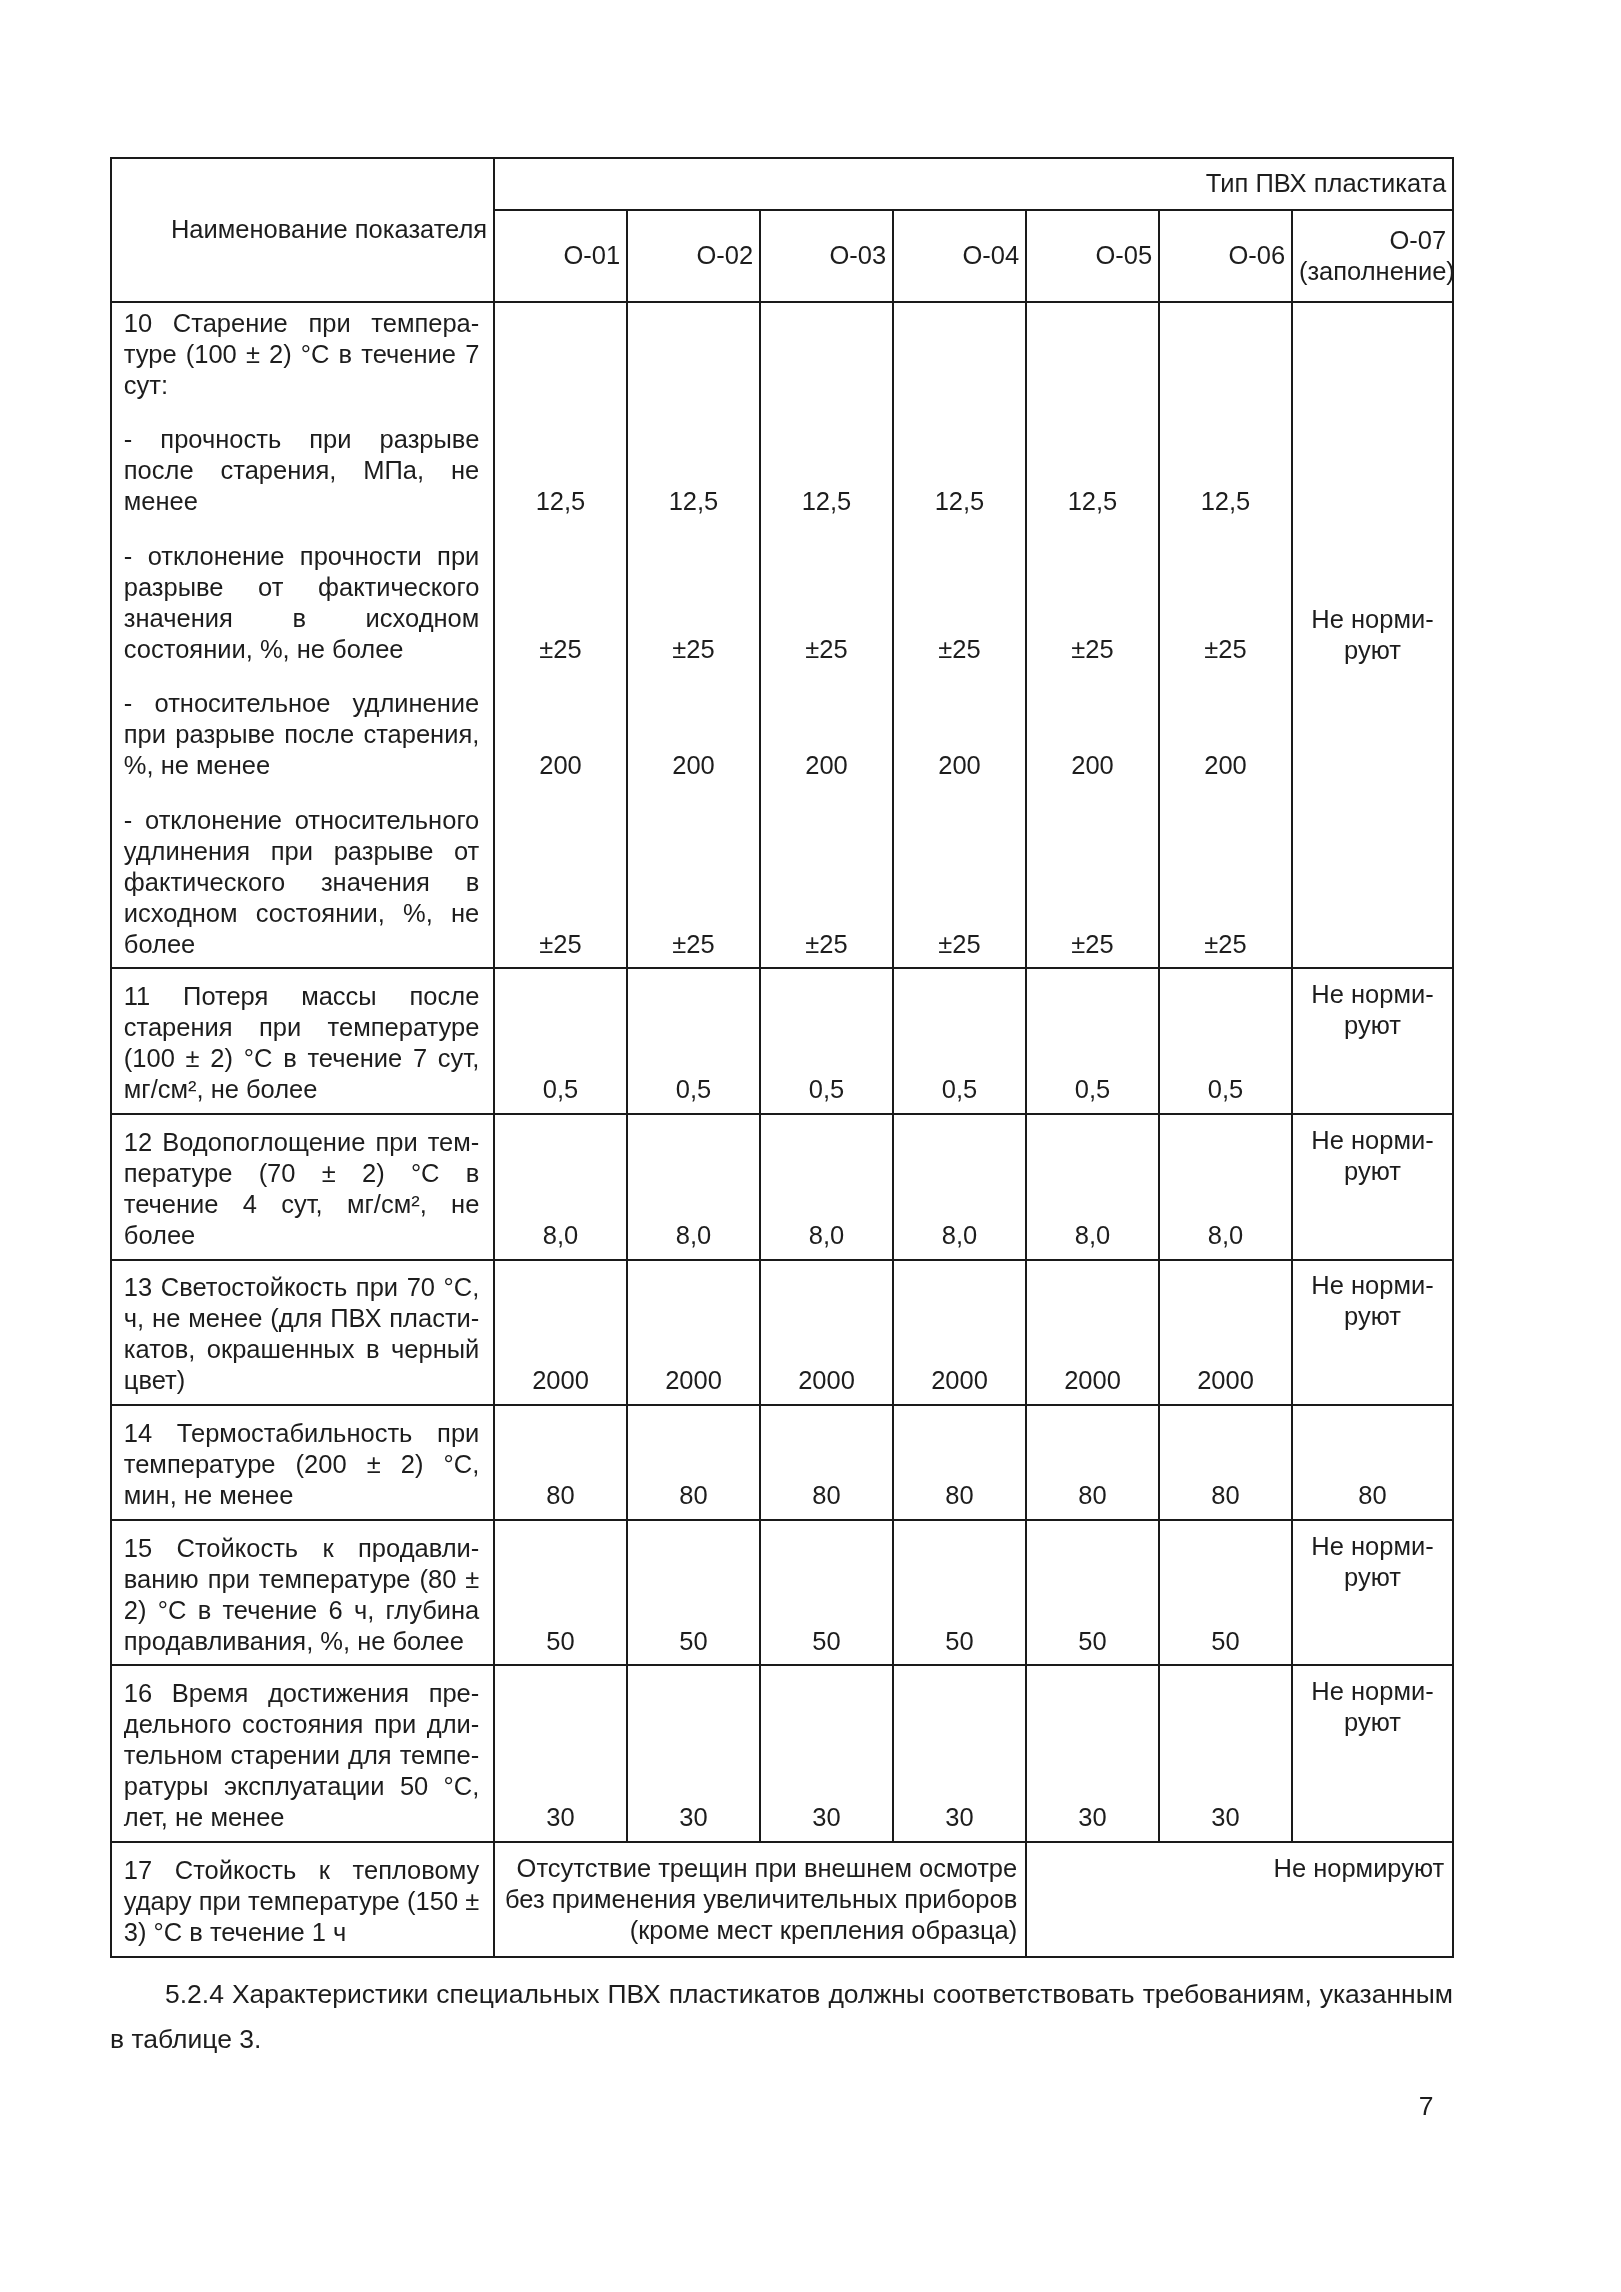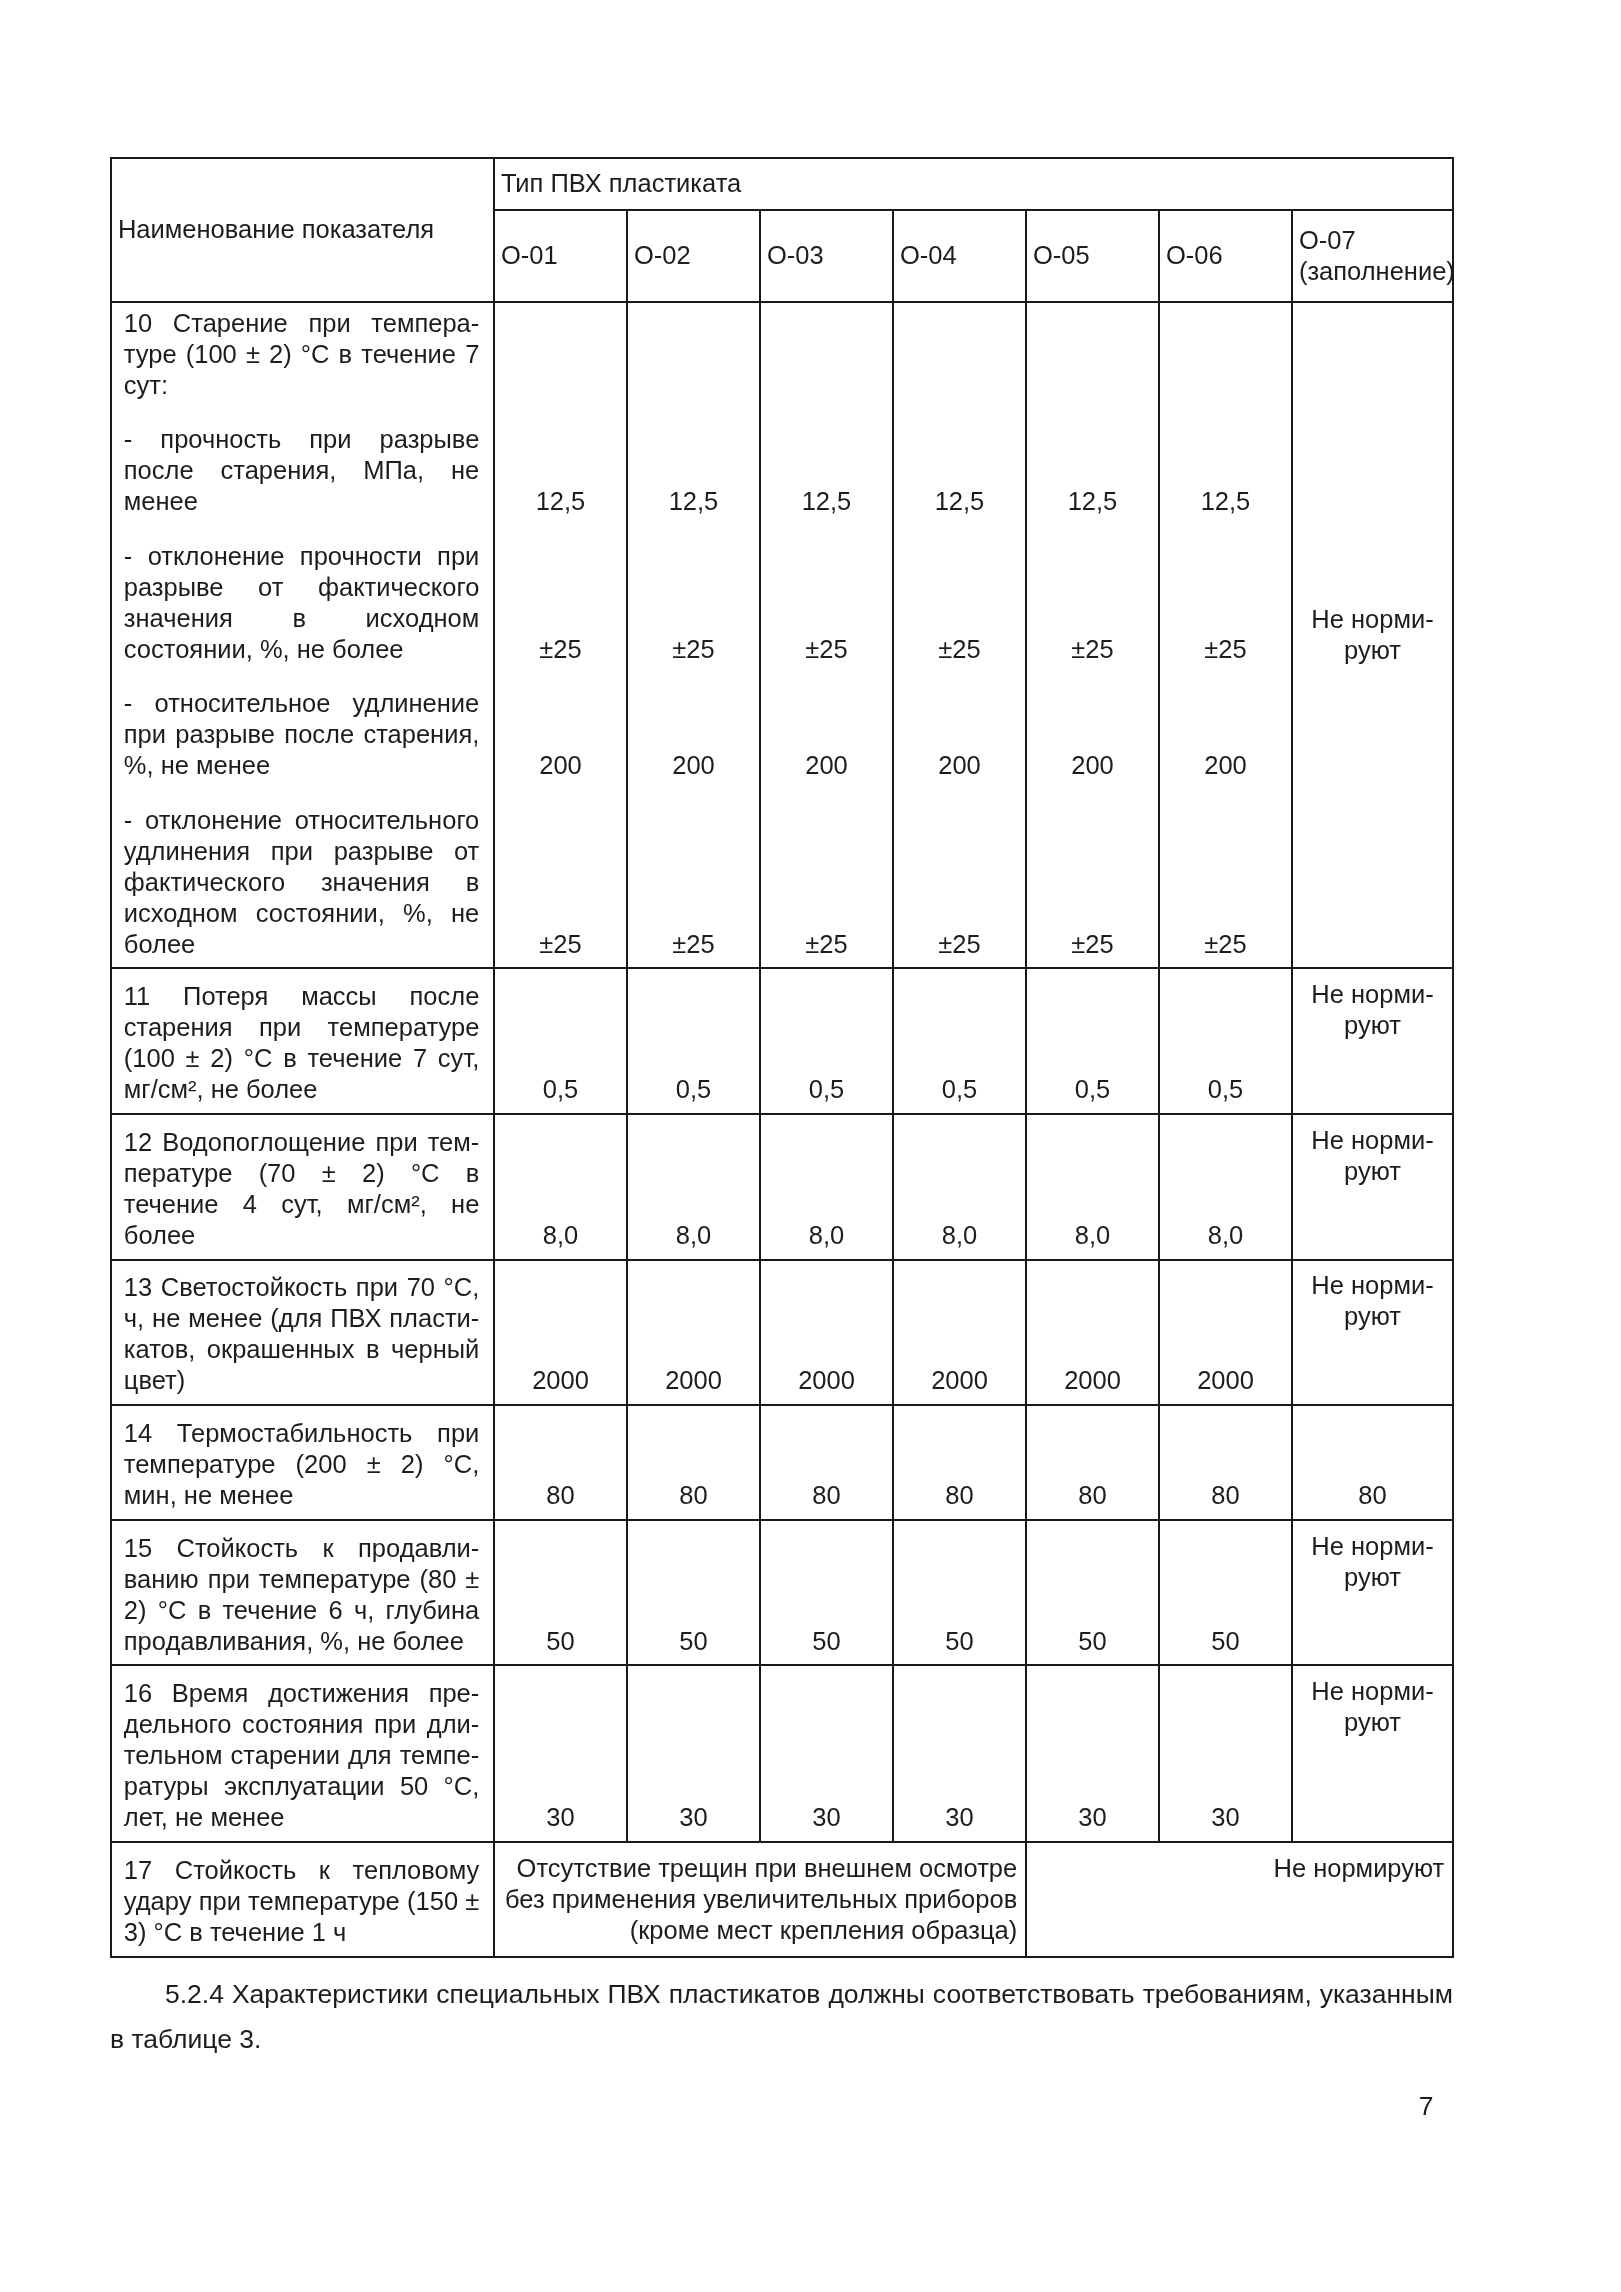--- a/index.html
+++ b/index.html
@@ -34,21 +34,21 @@
     table-layout: fixed;
     border: 2.9px solid #1a1a1a;
   }
   table.main td {
     border: 2px solid #1a1a1a;
     font-size: 25.5px;
     line-height: 31px;
     color: #1d1d1d;
   }
   td.h {
-    text-align: left;
+    text-align: right;
     vertical-align: middle;
     padding: 9.8px 5.9px;
   }
   td.name-col { border-bottom: 2.9px solid #1a1a1a; }
   tr.hdr1 td.group { border-bottom: 2.9px solid #1a1a1a; }
   tr.hdr2 td { border-bottom: 2.9px solid #1a1a1a; padding-top: 13.7px; padding-bottom: 13.7px; }
   td.prewrap { white-space: pre-line; margin-left: 23px; }
 
   td.lbl {
     text-align: justify;

